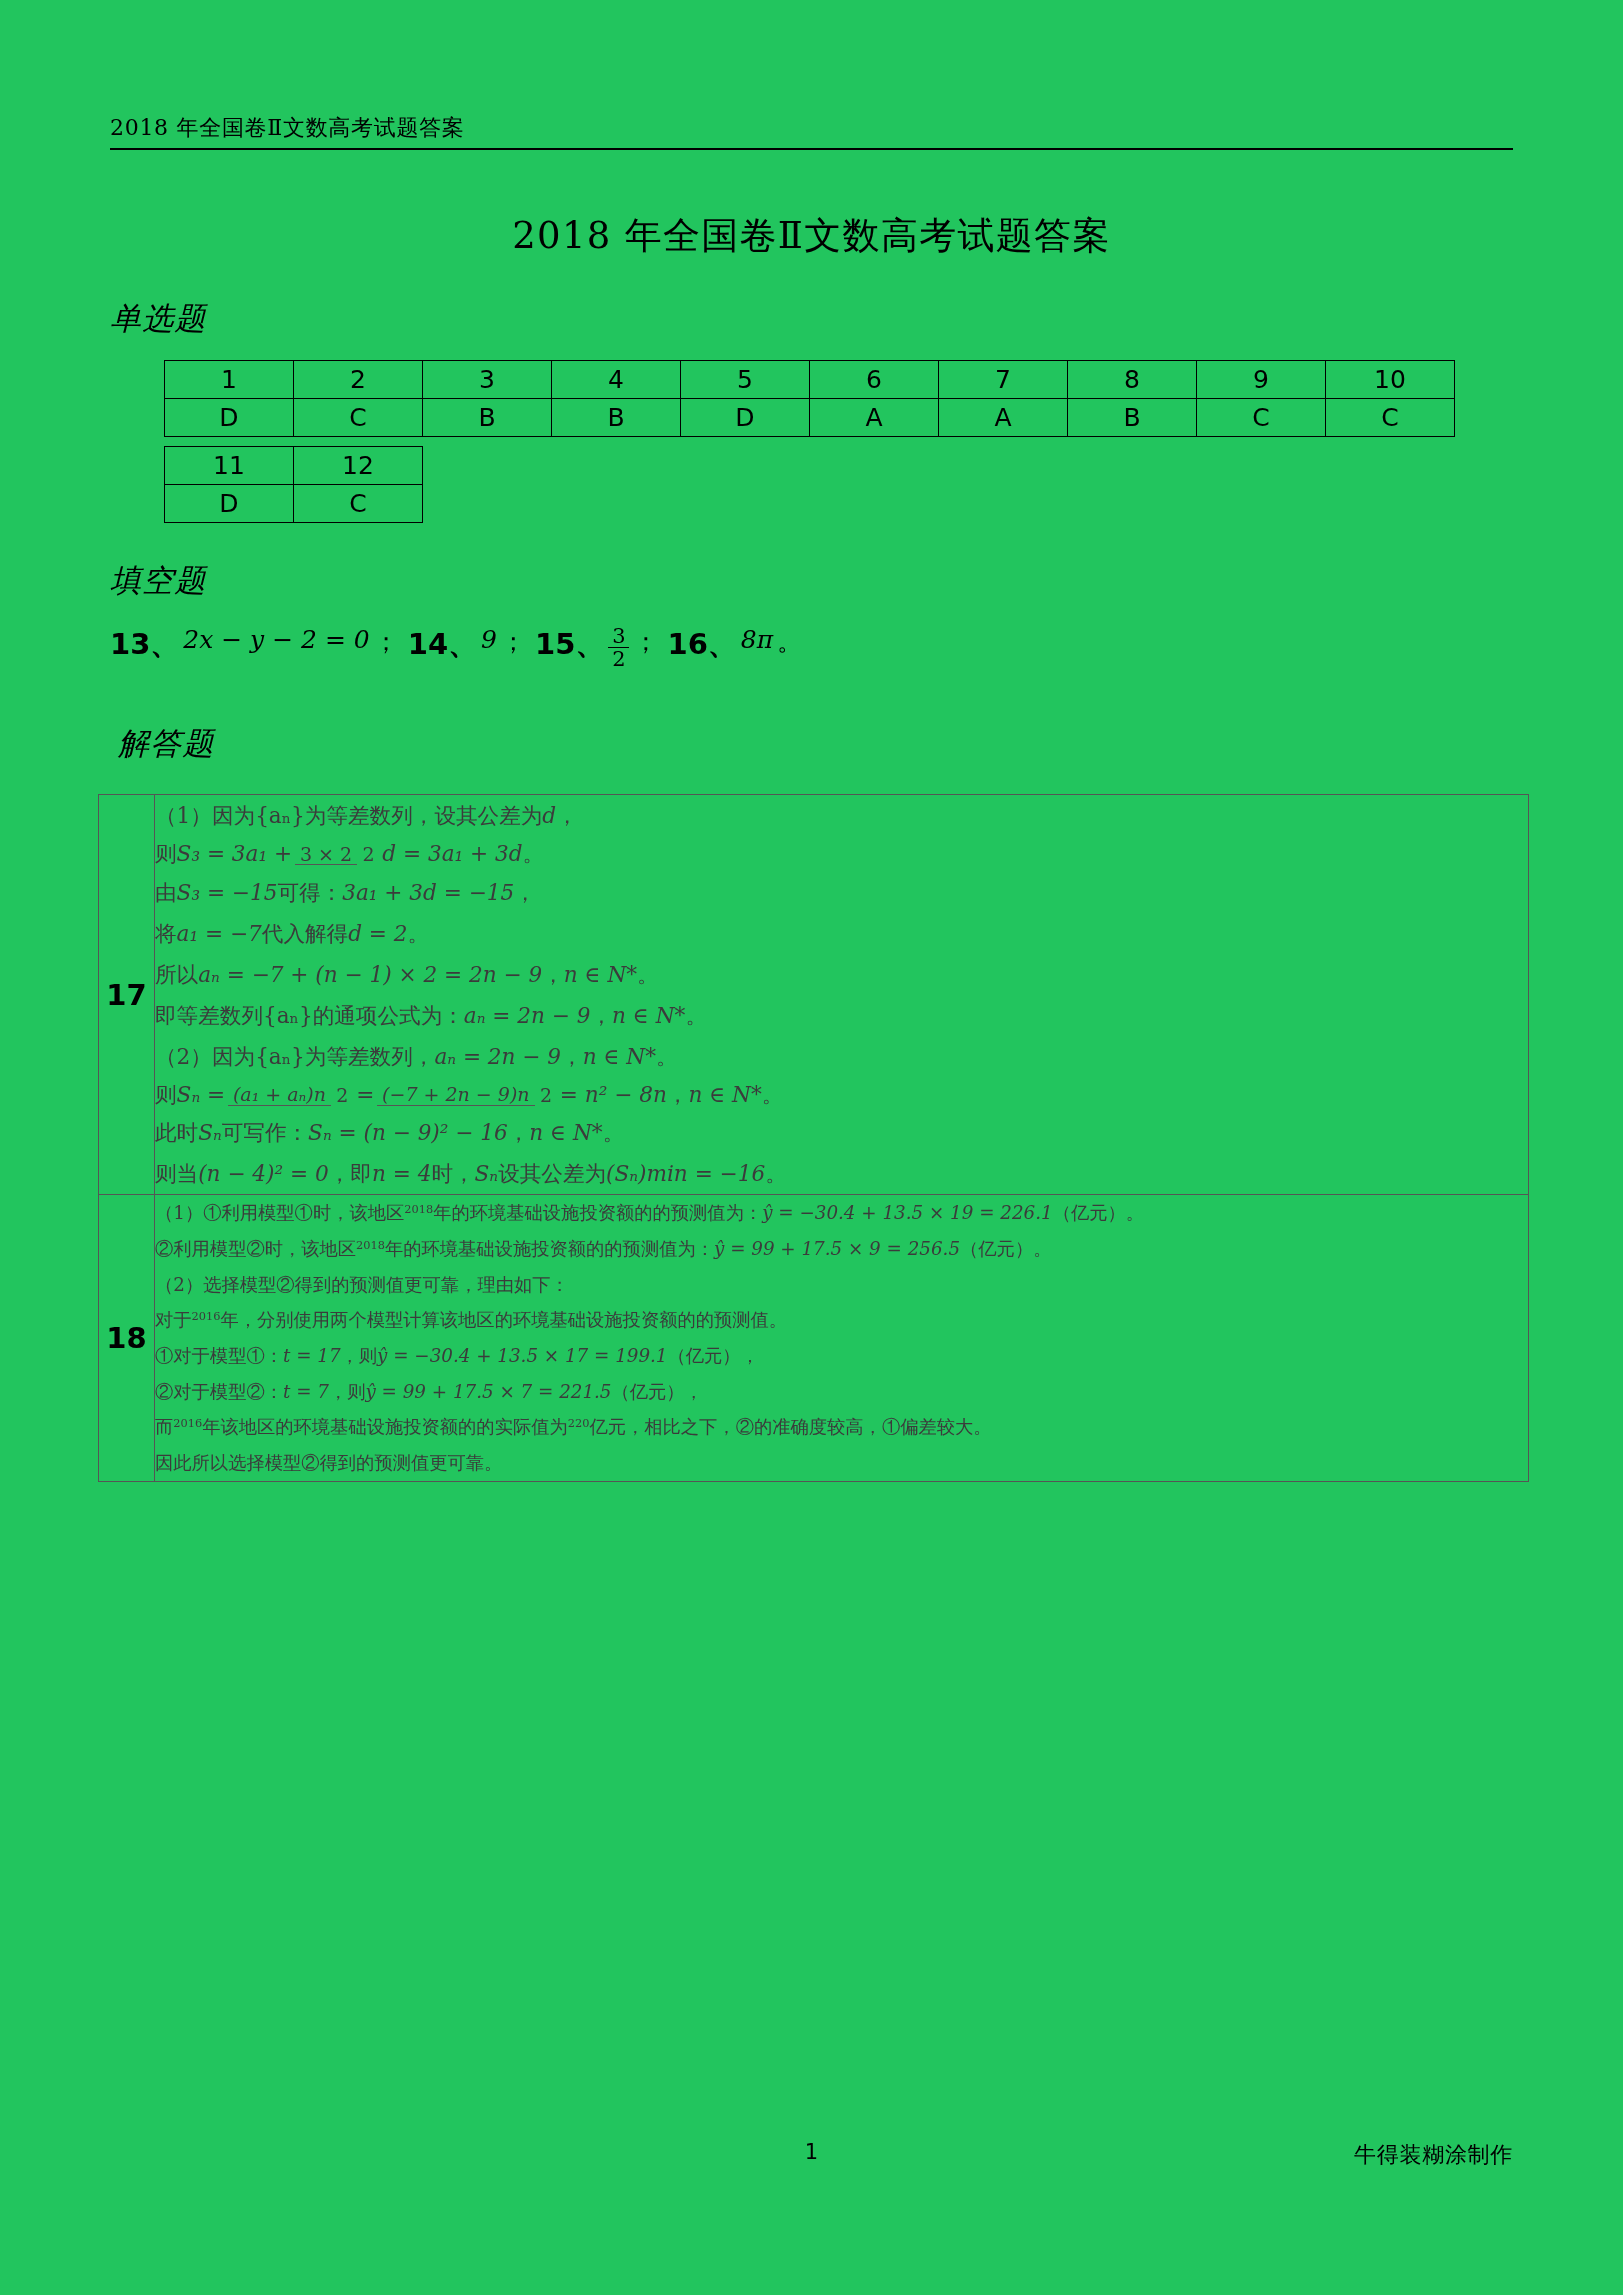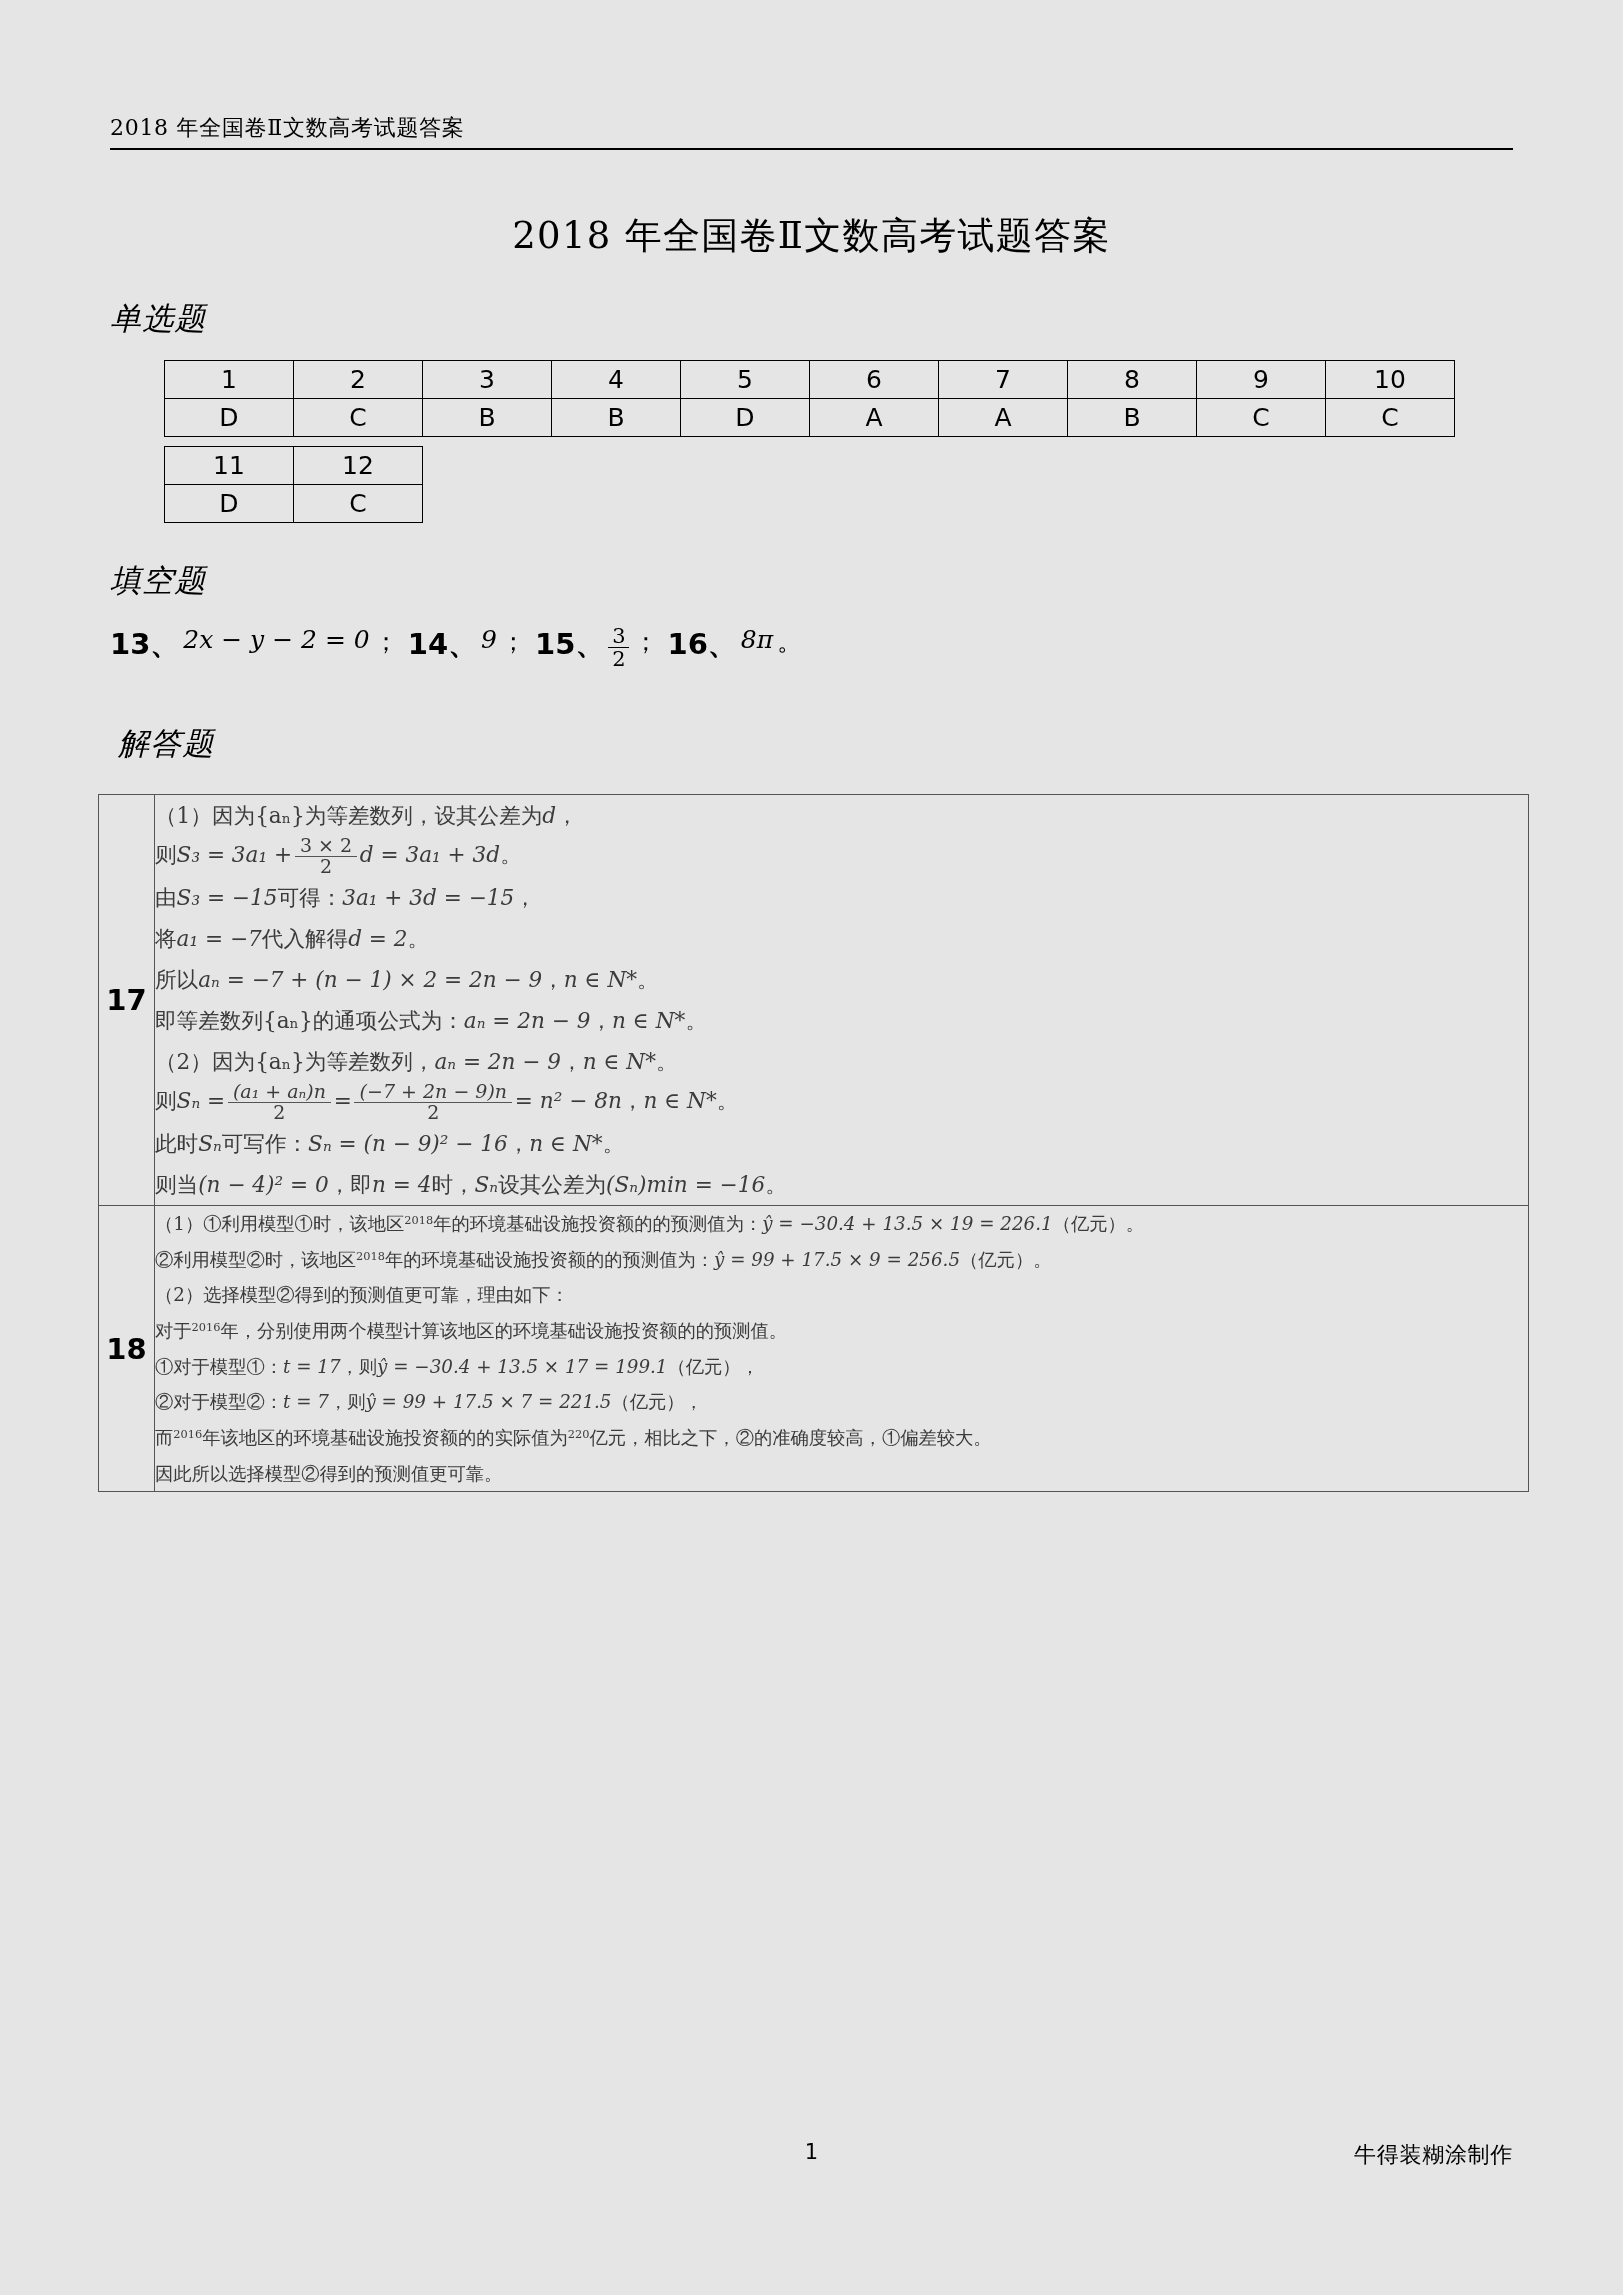--- a/index.html
+++ b/index.html
@@ -8,21 +8,21 @@
     background: #ffffff;
   }
   body {
     font-family: "DejaVu Serif", "Liberation Serif", serif;
     color: #000;
   }
   .page {
     position: relative;
     width: 1623px;
     height: 2295px;
-    background: #e5e5e5;
+    background: #22c55e;
     box-sizing: border-box;
     padding: 0;
     overflow: hidden;
   }
 
   
   .header {
     position: absolute;
     left: 110px;
     top: 115px;
@@ -154,21 +154,21 @@
     font-family: "DejaVu Serif", "Liberation Serif", serif;
     font-style: italic;
   }
   .mn {
     font-family: "DejaVu Serif", "Liberation Serif", serif;
     font-style: normal;
   }
   sup { font-size: 0.62em; vertical-align: 0.52em; }
   .inline-frac {
     display: inline-flex;
-    flex-direction: column;
+    flex-direction: row;
     align-items: center;
     vertical-align: middle;
     font-size: 0.88em;
     line-height: 1.05;
     margin: 0 2.6px;
     font-style: normal;
   }
   .inline-frac .num { border-bottom: 1.3px solid #555; padding: 0 5.2px; }
   .inline-frac .den { padding: 0 5.2px; }
 

